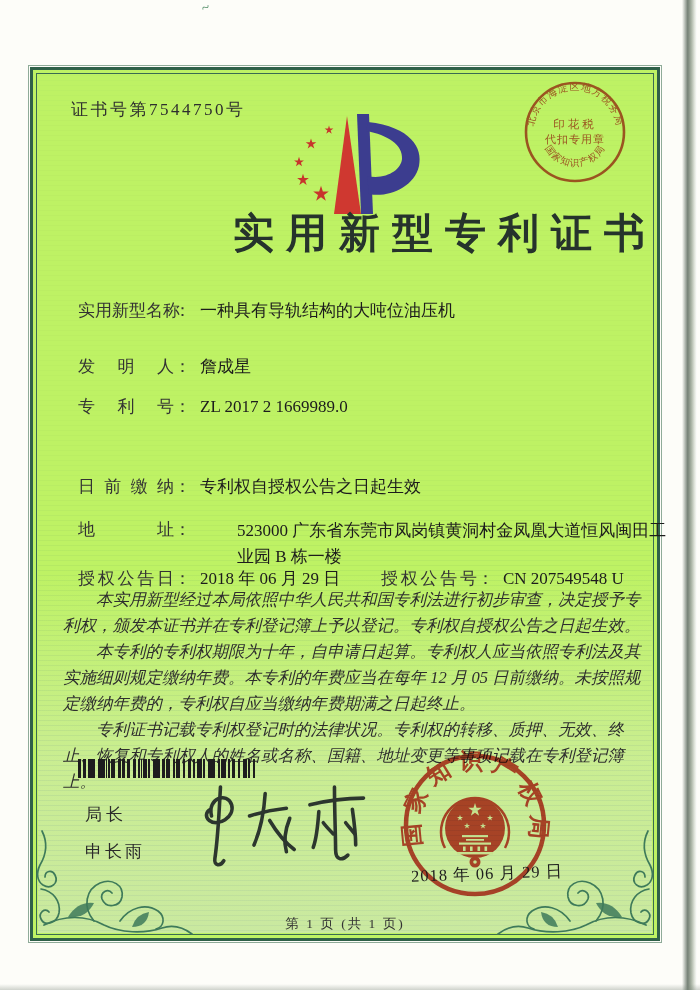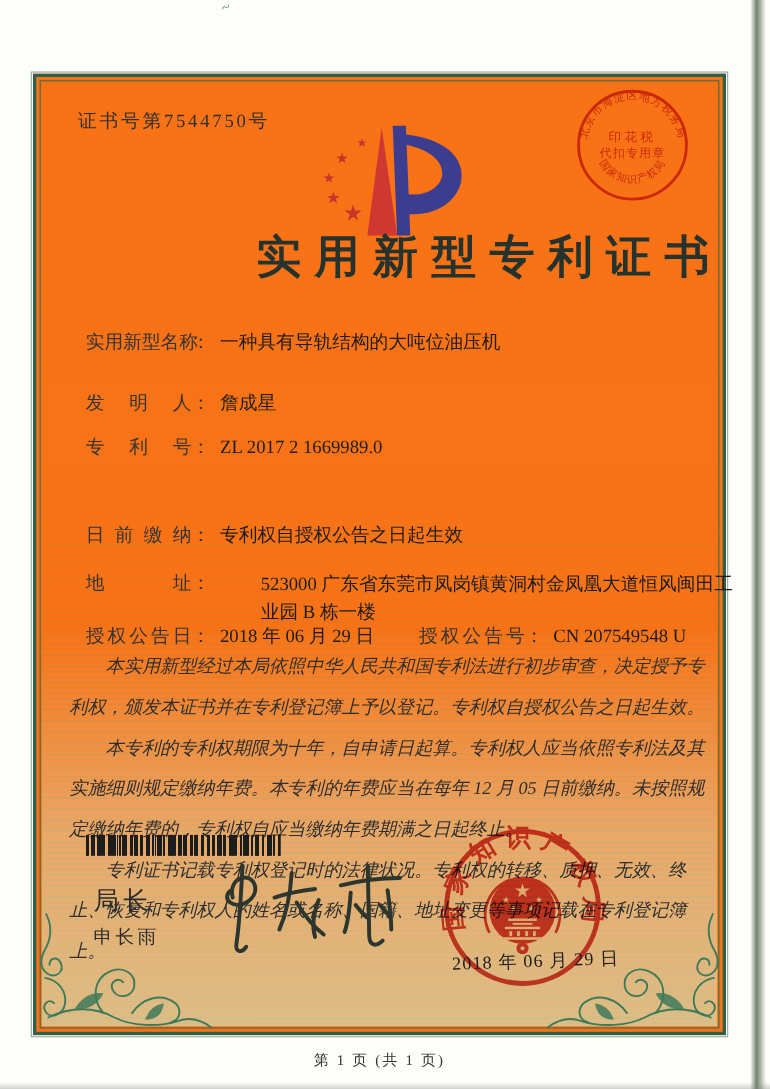--- a/index.html
+++ b/index.html
@@ -20,21 +20,21 @@
     background:linear-gradient(180deg, rgba(150,160,150,0) 0%, rgba(120,132,120,.35) 100%);
   }
   .top-speck{position:absolute;left:202px;top:0px;color:#4d8a63;font-size:14px;transform:rotate(-20deg);}
 
   
   .frame{
     position:absolute;left:30px;top:67px;width:630px;height:874px;
     border:3px solid #2f6049;
     outline:1px solid #8fab99;
     outline-offset:1px;
-    background:#f97316;
+    background:#bef264;
     box-sizing:border-box;
   }
   .inner-line{position:absolute;inset:3px;border:1px solid #3a6b52;pointer-events:none;}
   .guilloche{
     position:absolute;inset:5px;
     background:repeating-linear-gradient(180deg, rgba(88,140,100,.28) 0 1px, rgba(88,140,100,0) 1px 5px);
     -webkit-mask-image:linear-gradient(180deg, rgba(0,0,0,.10) 0%, rgba(0,0,0,.12) 45%, rgba(0,0,0,.45) 68%, rgba(0,0,0,.9) 88%, rgba(0,0,0,.95) 100%);
     mask-image:linear-gradient(180deg, rgba(0,0,0,.10) 0%, rgba(0,0,0,.12) 45%, rgba(0,0,0,.45) 68%, rgba(0,0,0,.9) 88%, rgba(0,0,0,.95) 100%);
   }
   .tint{
@@ -53,41 +53,41 @@
 
   .row{position:absolute;left:45px;font-size:17px;white-space:nowrap;color:#262626;}
   .flabel{display:inline-block;width:96px;text-align:justify;text-align-last:justify;color:#333;font-family:Liberation Serif, serif;}
   .colon{display:inline-block;margin-right:9px;color:#333;}
   .fvalue{color:#1c1c1c;}
   .fvalue-block{display:inline-block;width:432px;vertical-align:top;white-space:normal;line-height:26px;margin-left:37px;}
   .grant-no{position:absolute;left:303px;top:0;}
 
   .body-text{
     position:absolute;left:30px;top:517px;width:582px;
-    font-size:16.5px;font-style:italic;line-height:37px;color:#2e2e2e;
+    font-size:16.5px;font-style:italic;line-height:26px;color:#2e2e2e;
   }
   .body-text p{margin:0;text-indent:2em;}
 
   .barcode{
     position:absolute;left:45px;top:689px;width:177px;height:19px;
     background:
       repeating-linear-gradient(90deg,#1d1d1d 0 2px,transparent 2px 5px),
       repeating-linear-gradient(90deg,#1d1d1d 0 1px,transparent 1px 7px),
       repeating-linear-gradient(90deg,#1d1d1d 0 3px,transparent 3px 11px);
   }
-  .director-title{position:absolute;left:52px;top:733px;font-size:23px;letter-spacing:4px;color:#2b2b2b;}
+  .director-title{position:absolute;left:52px;top:733px;font-size:17px;letter-spacing:4px;color:#2b2b2b;}
   .director-name{position:absolute;left:52px;top:770px;font-size:17px;letter-spacing:3px;color:#2b2b2b;}
   .signature{position:absolute;left:140px;top:708px;width:200px;height:95px;}
 
   .cnipa-seal{position:absolute;left:357px;top:670px;width:170px;height:170px;mix-blend-mode:multiply;opacity:.93;}
   .seal-date{
     position:absolute;left:378px;top:793px;font-size:16.5px;letter-spacing:1px;color:#1d1d1d;
     transform:rotate(-2deg);white-space:nowrap;
   }
-  .page-number{position:absolute;left:0;right:0;top:845px;text-align:center;font-size:13.5px;letter-spacing:2px;color:#333;margin-top:40px;}
+  .page-number{position:absolute;left:0;right:0;top:845px;text-align:center;font-size:13.5px;letter-spacing:2px;color:#333;}
 
   .flourish{position:absolute;bottom:1px;width:160px;height:110px;}
   .flourish.left{left:1px;}
   .flourish.right{right:1px;transform:scaleX(-1);}
 </style>
 </head>
 <body>
 
 <div class="page">
   <span class="top-speck">~</span>

